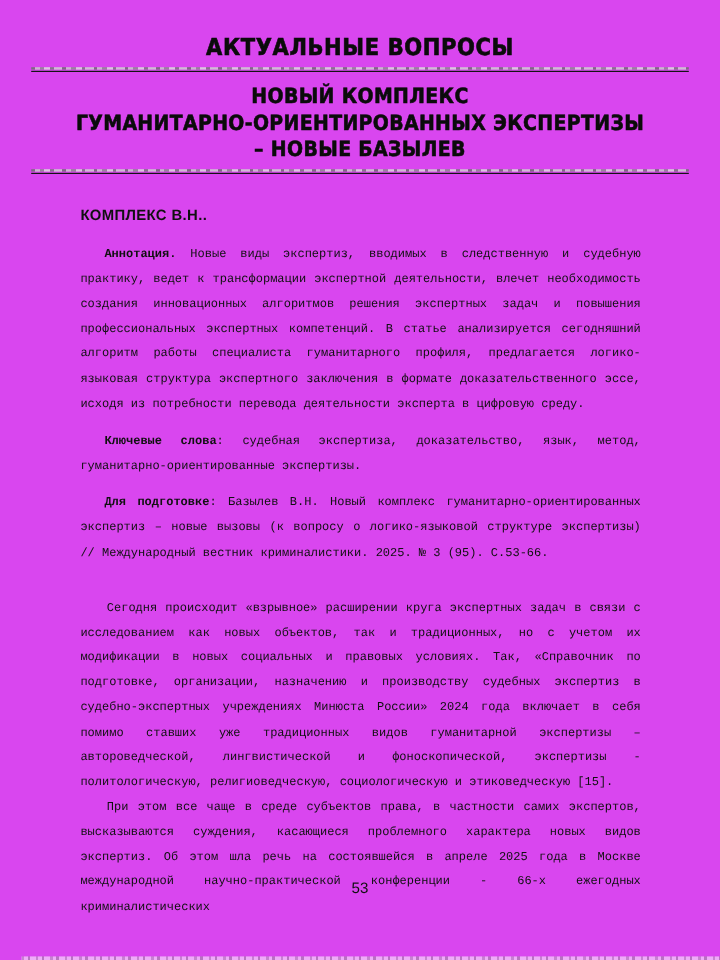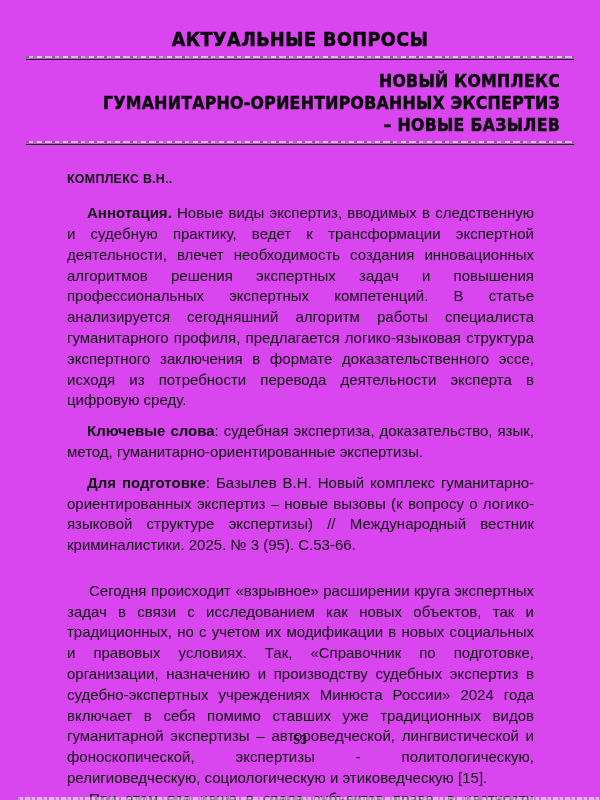--- a/index.html
+++ b/index.html
@@ -65,21 +65,21 @@
   .rule .solid {
     position: absolute;
     top: 2.5px; left: 0; right: 0;
     height: 1.7px;
     background: #141414;
   }
 
   
   .title-block {
     padding: 9px 36px 0 36px;
-    text-align: right;
+    text-align: center;
   }
   .title-line {
     font-family: "DejaVu Sans", sans-serif;
     font-weight: bold;
     font-stretch: condensed;
     font-size: 17.5px;
     letter-spacing: 0.3px;
     line-height: 1.26;
     color: #0b0b0b;
     -webkit-text-stroke: 0.45px #0b0b0b;
@@ -95,22 +95,22 @@
     margin-top: 26px;
     font-family: "Liberation Sans", sans-serif;
     font-weight: bold;
     font-size: 12.4px;
     letter-spacing: 0.3px;
     color: #101010;
   }
 
   p.para {
     margin: 0;
-    font-family: Liberation Sans, sans-serif;
-    font-size: 15px;
+    font-family: Liberation Mono, monospace;
+    font-size: 10px;
     line-height: 20.8px;
     text-align: justify;
     color: #101010;
     hyphens: manual;
   }
   p.abstract  { margin-top: 17px; text-indent: 20px; }
   p.keywords  { margin-top: 10px; text-indent: 20px; }
   p.citation  { margin-top: 10px; text-indent: 20px; }
   p.body-para { text-indent: 22px; }
   p.body-first { margin-top: 25px; }
@@ -158,21 +158,21 @@
     <div class="banner-line banner-line-1">АКТУАЛЬНЫЕ ВОПРОСЫ</div>
   </div>
 
   <div class="rule">
     <div class="speckle"></div>
     <div class="solid"></div>
   </div>
 
   <div class="title-block">
     <div class="title-line title-line-1">НОВЫЙ КОМПЛЕКС</div>
-    <div class="title-line title-line-2">ГУМАНИТАРНО-ОРИЕНТИРОВАННЫХ ЭКСПЕРТИЗ</div>
+    <div class="title-line title-line-2">ГУМАНИТАРНО-ОРИЕНТИРОВАННЫХ ЭКСПЕРТИЗЫ</div>
     <div class="title-line title-line-3">– НОВЫЕ БАЗЫЛЕВ</div>
   </div>
 
   <div class="rule">
     <div class="speckle"></div>
     <div class="solid"></div>
   </div>
 
   <div class="content">
 

